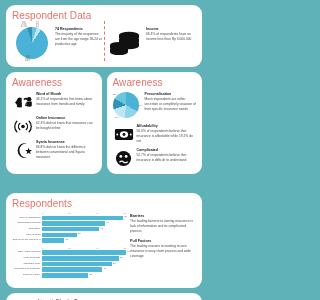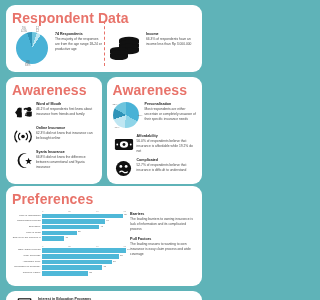--- a/index.html
+++ b/index.html
@@ -14,22 +14,22 @@
 
   .card {
     background: #ffffff;
     border-radius: 9px;
     position: relative;
     margin-bottom: 5px;
     padding: 5px 6px 6px 6px;
   }
 
   .sec-title {
-    font-size: 14px;
-    font-weight: bold;
+    font-size: 10px;
+    font-weight: normal;
     color: #e8736a;
     letter-spacing: .1px;
     margin-bottom: 1px;
   }
 
   
   .resp-body { display: flex; align-items: flex-start; padding-top: 1px; }
   .resp-left { display: flex; align-items: flex-start; width: 50%; }
   .resp-right { display: flex; align-items: flex-start; width: 50%; padding-left: 5px; }
 
@@ -59,21 +59,21 @@
 
   .txtblock { flex: 1; padding-left: 3px; padding-top: 4px; }
   .tb-title { font-size: 3.6px; font-weight: bold; color: #1c1c1c; line-height: 1.3; }
   .tb-desc { font-size: 3.3px; color: #4a4a4a; line-height: 1.45; margin-top: .5px; }
 
   
   .coins { width: 34px; height: 34px; flex: 0 0 34px; margin-top: 3px; position: relative; }
 
   
   .mid { display: flex; gap: 5px; }
-  .mid .card { width: 50%; margin-bottom: 2px; }
+  .mid .card { width: 50%; margin-bottom: 19px; }
 
   .item { display: flex; align-items: flex-start; margin-top: 4px; }
   .item:first-of-type { margin-top: 3px; }
   .ico { flex: 0 0 22px; height: 20px; display: flex; align-items: center; justify-content: center; }
   .itxt { flex: 1; padding-left: 2px; }
 
   .pie2 {
     width: 26px; height: 26px; border-radius: 50%;
     background: conic-gradient(
       #49b2d6 0deg 120deg,
@@ -266,21 +266,21 @@
         </div>
         <div class="itxt">
           <div class="tb-title">Complicated</div>
           <div class="tb-desc">52.7% of respondents believe that insurance is difficult to understand</div>
         </div>
       </div>
     </div>
   </div>
 
   <div class="card">
-    <div class="sec-title">Preferences</div>
+    <div class="sec-title">Respondents</div>
     <div class="pref-body">
       <div class="charts">
 
         <div class="chartblock">
           <div class="axis">
             <span>0</span>
             <span>20</span>
             <span>40</span>
             <span>60</span>
           </div>

